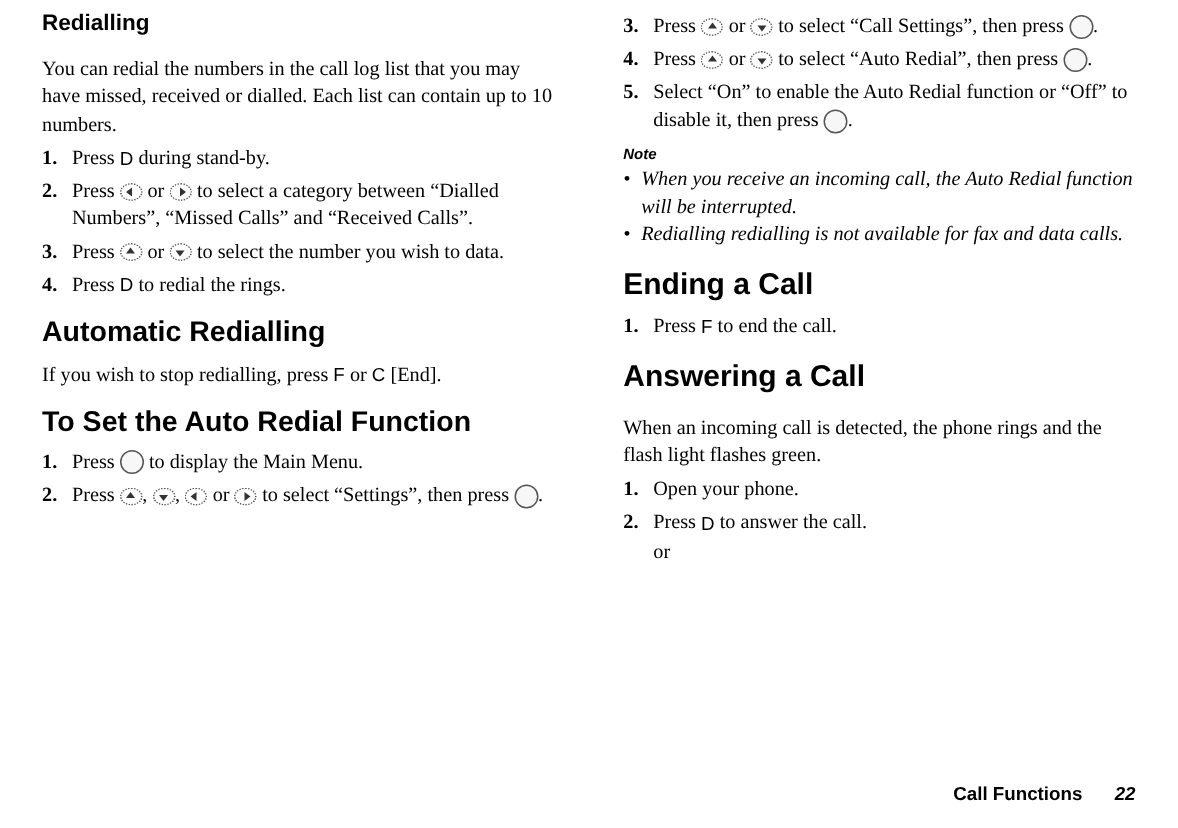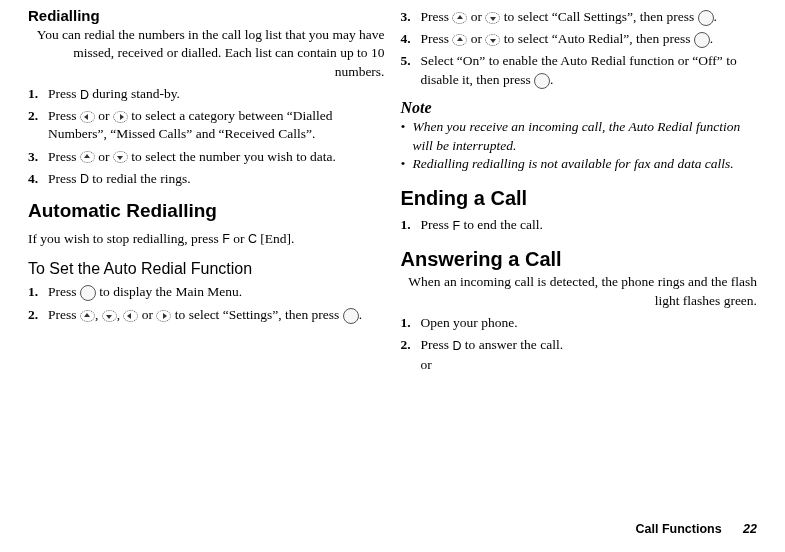--- a/index.html
+++ b/index.html
@@ -6,45 +6,45 @@
   body {
     width: 785px;
     height: 552px;
     font-family: "Times New Roman", Times, serif;
     font-size: 13.5px;
     line-height: 1.35;
     color: #000;
     padding: 4px 28px 0 28px;
     position: relative;
   }
-  .columns { display: flex; gap: 16px; }
+  .columns { display: flex; gap: 46px; }
   .col { flex: 1; min-width: 0; }
   h2.sect {
     font-family: Arial, Helvetica, sans-serif;
     font-weight: bold;
     font-size: 15px;
     margin-top: 2px;
     margin-bottom: 0;
   }
   h2.sect.big { font-size: 20px; margin-top: 12px; }
   h3.sub {
     font-family: Arial, Helvetica, sans-serif;
     font-weight: bold;
     font-size: 19px;
     margin-top: 10px;
     margin-bottom: 0;
   }
   h4.toset {
     font-family: Arial, Helvetica, sans-serif;
-    font-weight: normal;
-    font-size: 16px;
+    font-weight: bold;
+    font-size: 19px;
     margin-top: 10px;
     margin-bottom: 2px;
   }
-  p.intro { margin-top: 0; margin-bottom: 4px; text-align: right; }
+  p.intro { margin-top: 11px; margin-bottom: 4px; }
   p.intro2 { margin-top: 6px; margin-bottom: 4px; }
   ol.steps { list-style: none; margin-top: 2px; }
   ol.steps > li { display: flex; margin-top: 4px; }
   ol.steps > li > .num { font-weight: bold; width: 20px; flex-shrink: 0; }
   ol.steps > li > .body { flex: 1; }
   .key {
     display: inline-flex;
     align-items: center;
     justify-content: center;
     vertical-align: middle;
@@ -89,24 +89,24 @@
     border-top: 4px solid #333;
     left: 3.5px; bottom: 2px;
   }
   .key.bigcircle {
     width: 16px; height: 16px;
     border: 1.3px solid #555;
     border-radius: 50%;
     background: #f7f7f7;
   }
   .notehead {
-    font-family: Liberation Serif, serif;
+    font-family: Liberation Sans, sans-serif;
     font-weight: bold;
     font-style: italic;
-    font-size: 16px;
+    font-size: 10px;
     margin-top: 8px;
   }
   ul.notes { list-style: none; margin-top: 0; }
   ul.notes > li { display: flex; font-style: italic; margin-top: 0; }
   ul.notes > li > .bullet { width: 12px; flex-shrink: 0; }
   .footer {
     position: absolute;
     bottom: 14px;
     right: 28px;
     font-family: Arial, Helvetica, sans-serif;

